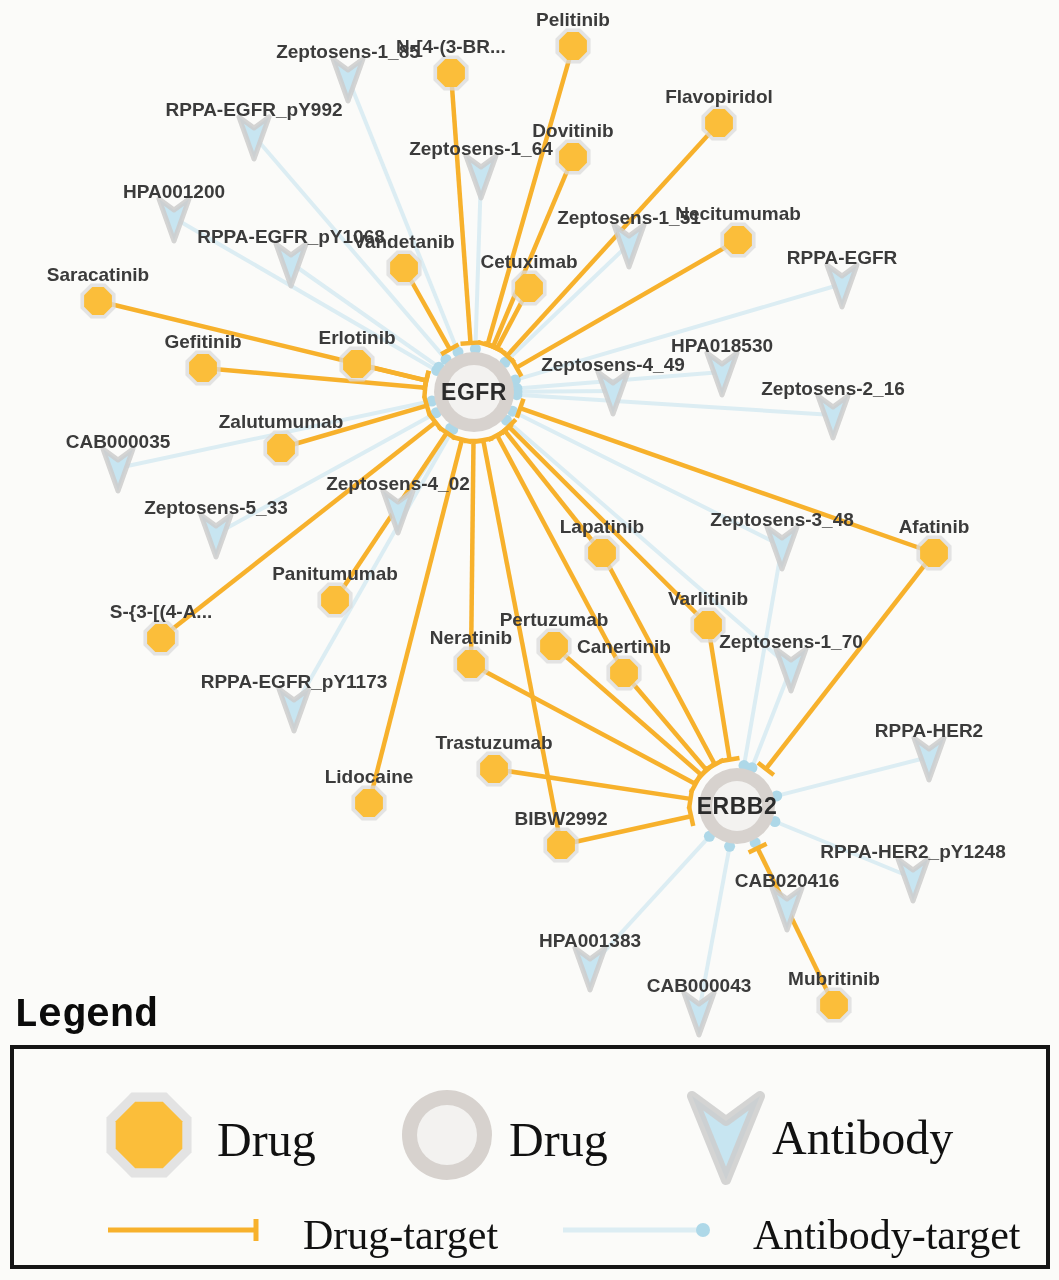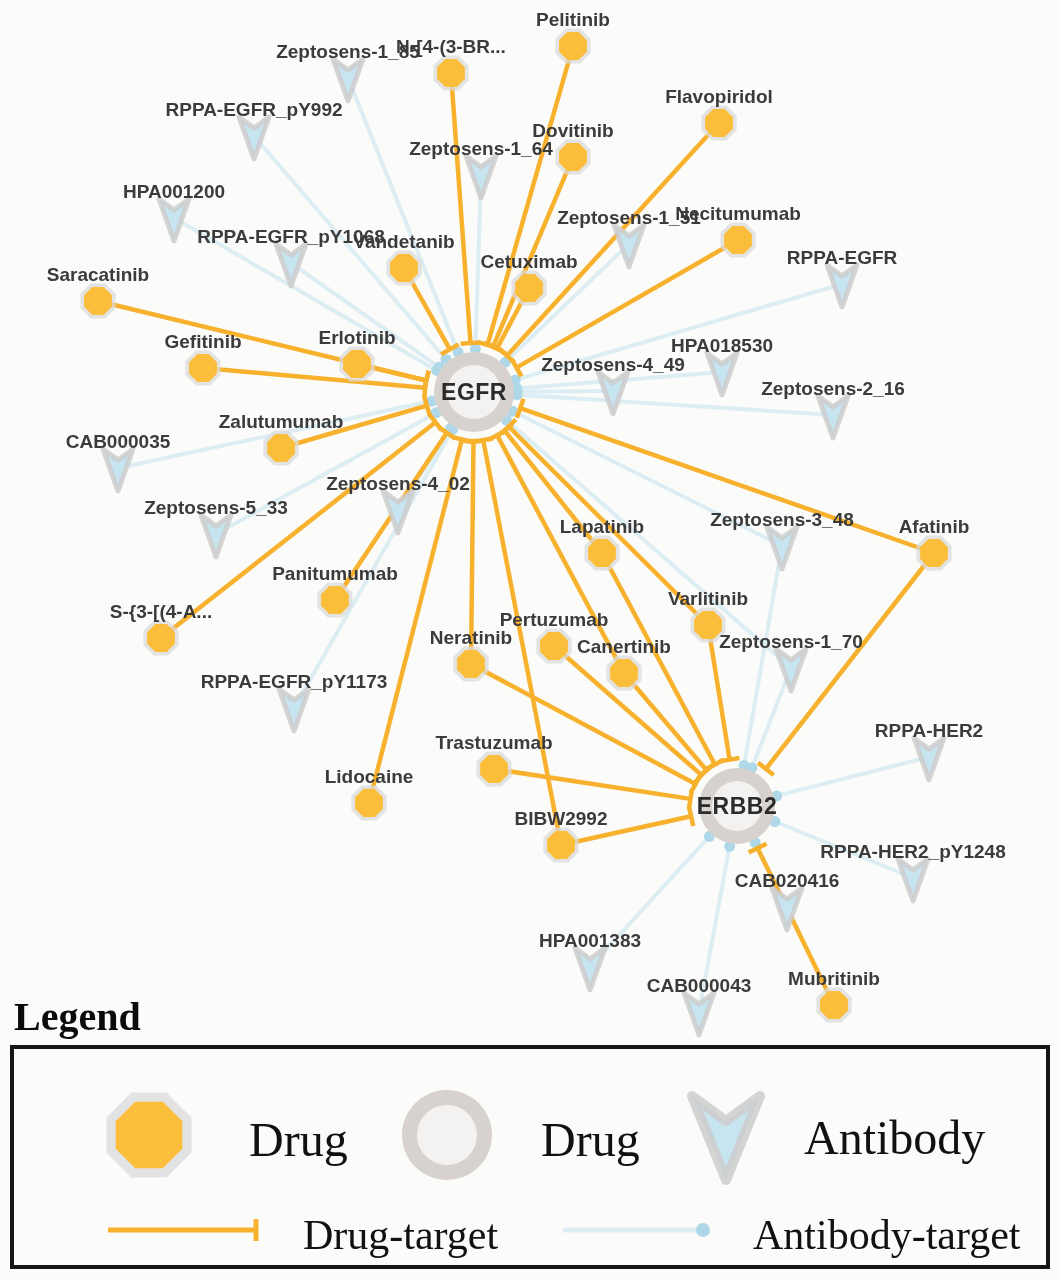--- a/index.html
+++ b/index.html
@@ -17,36 +17,36 @@
     font-size:19px;
   }
   .gene-label{
     font-family:"Liberation Sans",sans-serif;
     font-weight:bold;
     font-size:23px;
     letter-spacing:.5px;
   }
   .legend-title{
     position:absolute;left:14px;top:993px;
-    font-family:Liberation Serif, serif;
+    font-family:Liberation Mono, monospace;
     font-weight:bold;font-size:40px;color:#0b0b0b;
   }
   .legend-box{
     position:absolute;left:10px;top:1045px;
     width:1032px;height:216px;
     border:4px solid #151515;
     background:#FBFBF9;
   }
   .legend-box svg{position:absolute;}
   .ltxt{
     position:absolute;
     font-family:"Liberation Serif",serif;
     color:#111111;white-space:nowrap;line-height:1;
   }
-  .ltxt.big{font-size:48px;margin-left:32px;}
+  .ltxt.big{font-size:48px;}
   .ltxt.med{font-size:42px;margin-left:37px;}
   .li-oct{left:85px;top:36px;width:100px;height:100px;}
   .li-gene{left:383px;top:36px;width:100px;height:100px;}
   .li-dart{left:667px;top:33px;width:90px;height:104px;}
   .lt-drug{left:203px;top:67px;}
   .lt-gene{left:495px;top:67px;}
   .lt-antibody{left:758px;top:65px;}
   .li-dline{left:90px;top:168px;width:170px;height:26px;}
   .li-aline{left:545px;top:168px;width:160px;height:26px;}
   .lt-dtarget{left:252px;top:165px;}

